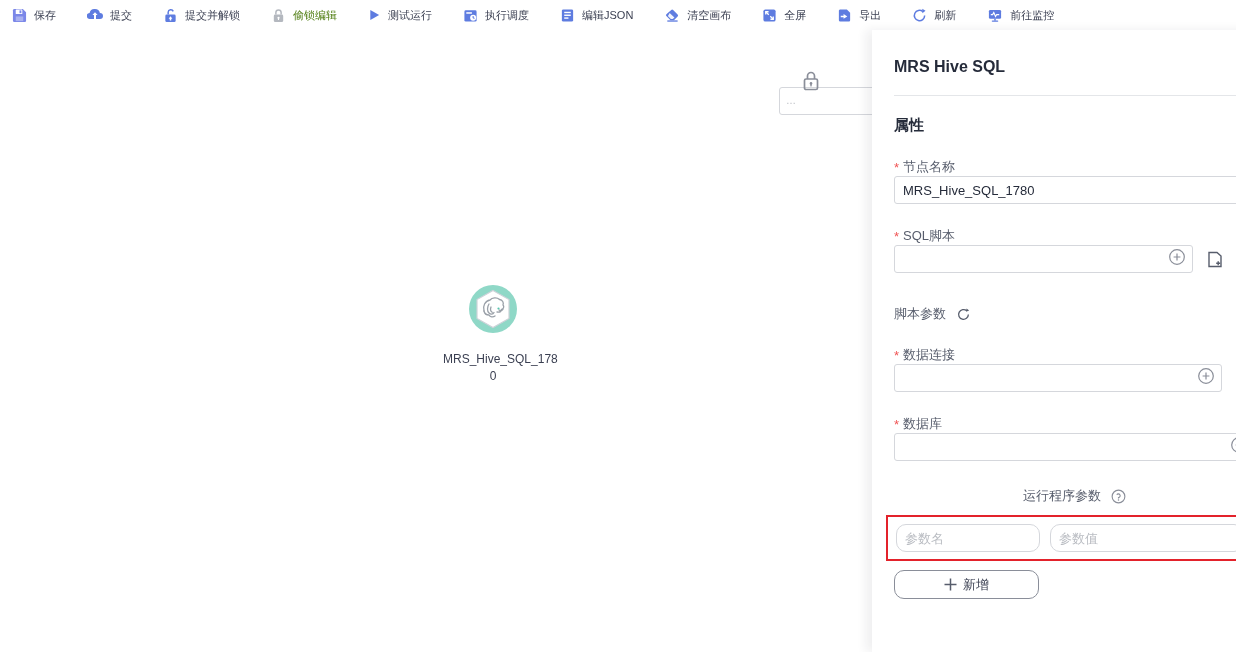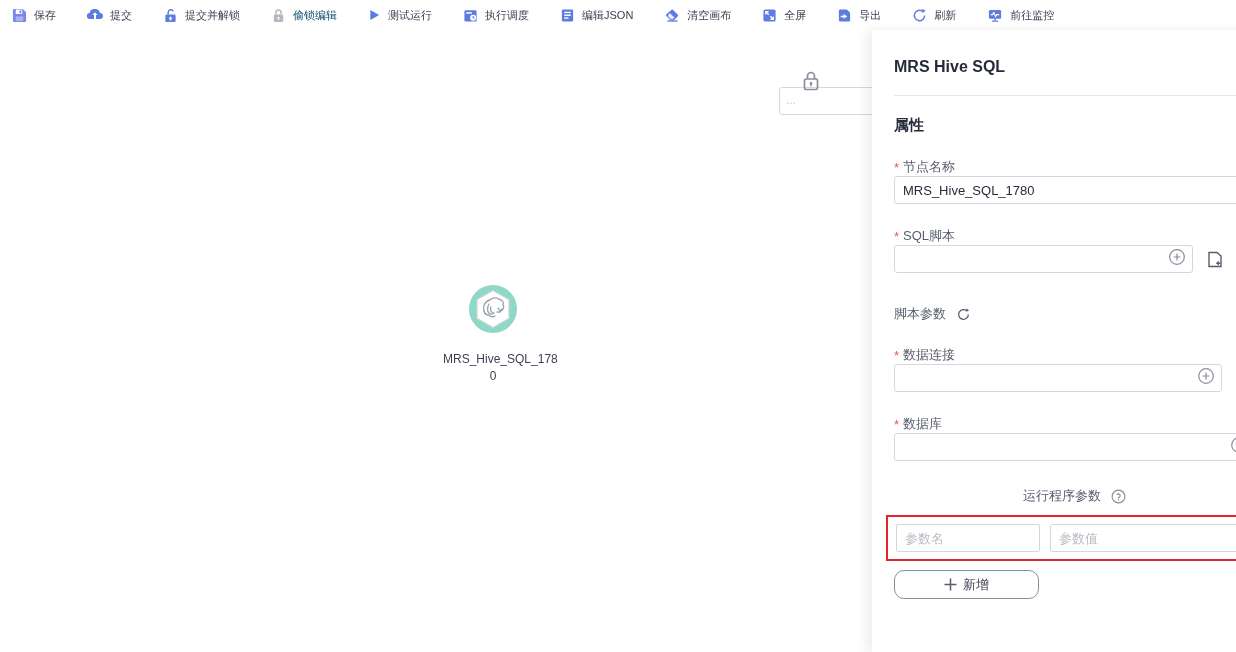--- a/index.html
+++ b/index.html
@@ -5,21 +5,21 @@
   * { margin:0; padding:0; box-sizing:border-box; }
   html,body { width:1236px; height:652px; background:#fff; overflow:hidden;
     font-family:"Liberation Sans","DejaVu Sans",sans-serif; color:#252b3a; }
 
   
   .toolbar { position:absolute; left:0; top:0; width:1236px; height:30px;
     display:flex; align-items:center; gap:31px; padding:0 12px; background:#fff; }
   .tb-item { display:flex; align-items:center; gap:7px; font-size:11px; color:#3a3f51;
     cursor:pointer; white-space:nowrap; }
   .tb-item svg { display:block; }
-  .tb-item.disabled { color:#0c4a6e; cursor:default; }
+  .tb-item.disabled { color:#4d7c0f; cursor:default; }
 
   
   .canvas { position:absolute; left:0; top:30px; width:828px; height:622px; background:#fff; }
 
   .node { position:absolute; left:443px; top:255px; width:100px; text-align:center; }
   .node-icon { width:48px; height:48px; margin:0 auto; cursor:pointer; }
   .node-label { margin-top:18px; font-size:12px; color:#3a3f51; line-height:17px; }
 
   .partial-input { position:absolute; left:779px; top:57px; width:120px; height:28px;
     border:1px solid #d5d7dc; border-radius:3px; background:#fff;
@@ -49,21 +49,21 @@
   .input-wrap { position:relative; }
   .plus-badge { position:absolute; right:7px; top:50%; transform:translateY(-50%); pointer-events:auto; cursor:pointer; }
 
   .row { display:flex; align-items:center; }
   .icon-btn { cursor:pointer; display:flex; align-items:center; }
 
   .inline-label-row { display:flex; align-items:center; gap:10px; margin-top:32px; }
 
   .red-box { border:2px solid #e3222b; margin:10px -8px 0 -8px; padding:7px 8px;
     display:flex; align-items:center; gap:10px; }
-  .param-input { height:28px; border:1px solid #d5d7dc; border-radius:2px;
+  .param-input { height:28px; border:1px solid #d5d7dc; border-radius:10px;
     font-size:13px; padding:0 8px; outline:none; color:#252b3a;
     font-family:"Liberation Sans","DejaVu Sans",sans-serif; }
   .param-input::placeholder { color:#b9bcc2; }
 
   .add-btn { margin-top:9px; width:145px; height:29px; border:1px solid #8a8e99;
     border-radius:10px; background:#fff; display:flex; align-items:center; justify-content:center;
     gap:6px; font-size:13px; color:#3a3f51; cursor:pointer; }
 </style>
 </head>
 <body>

